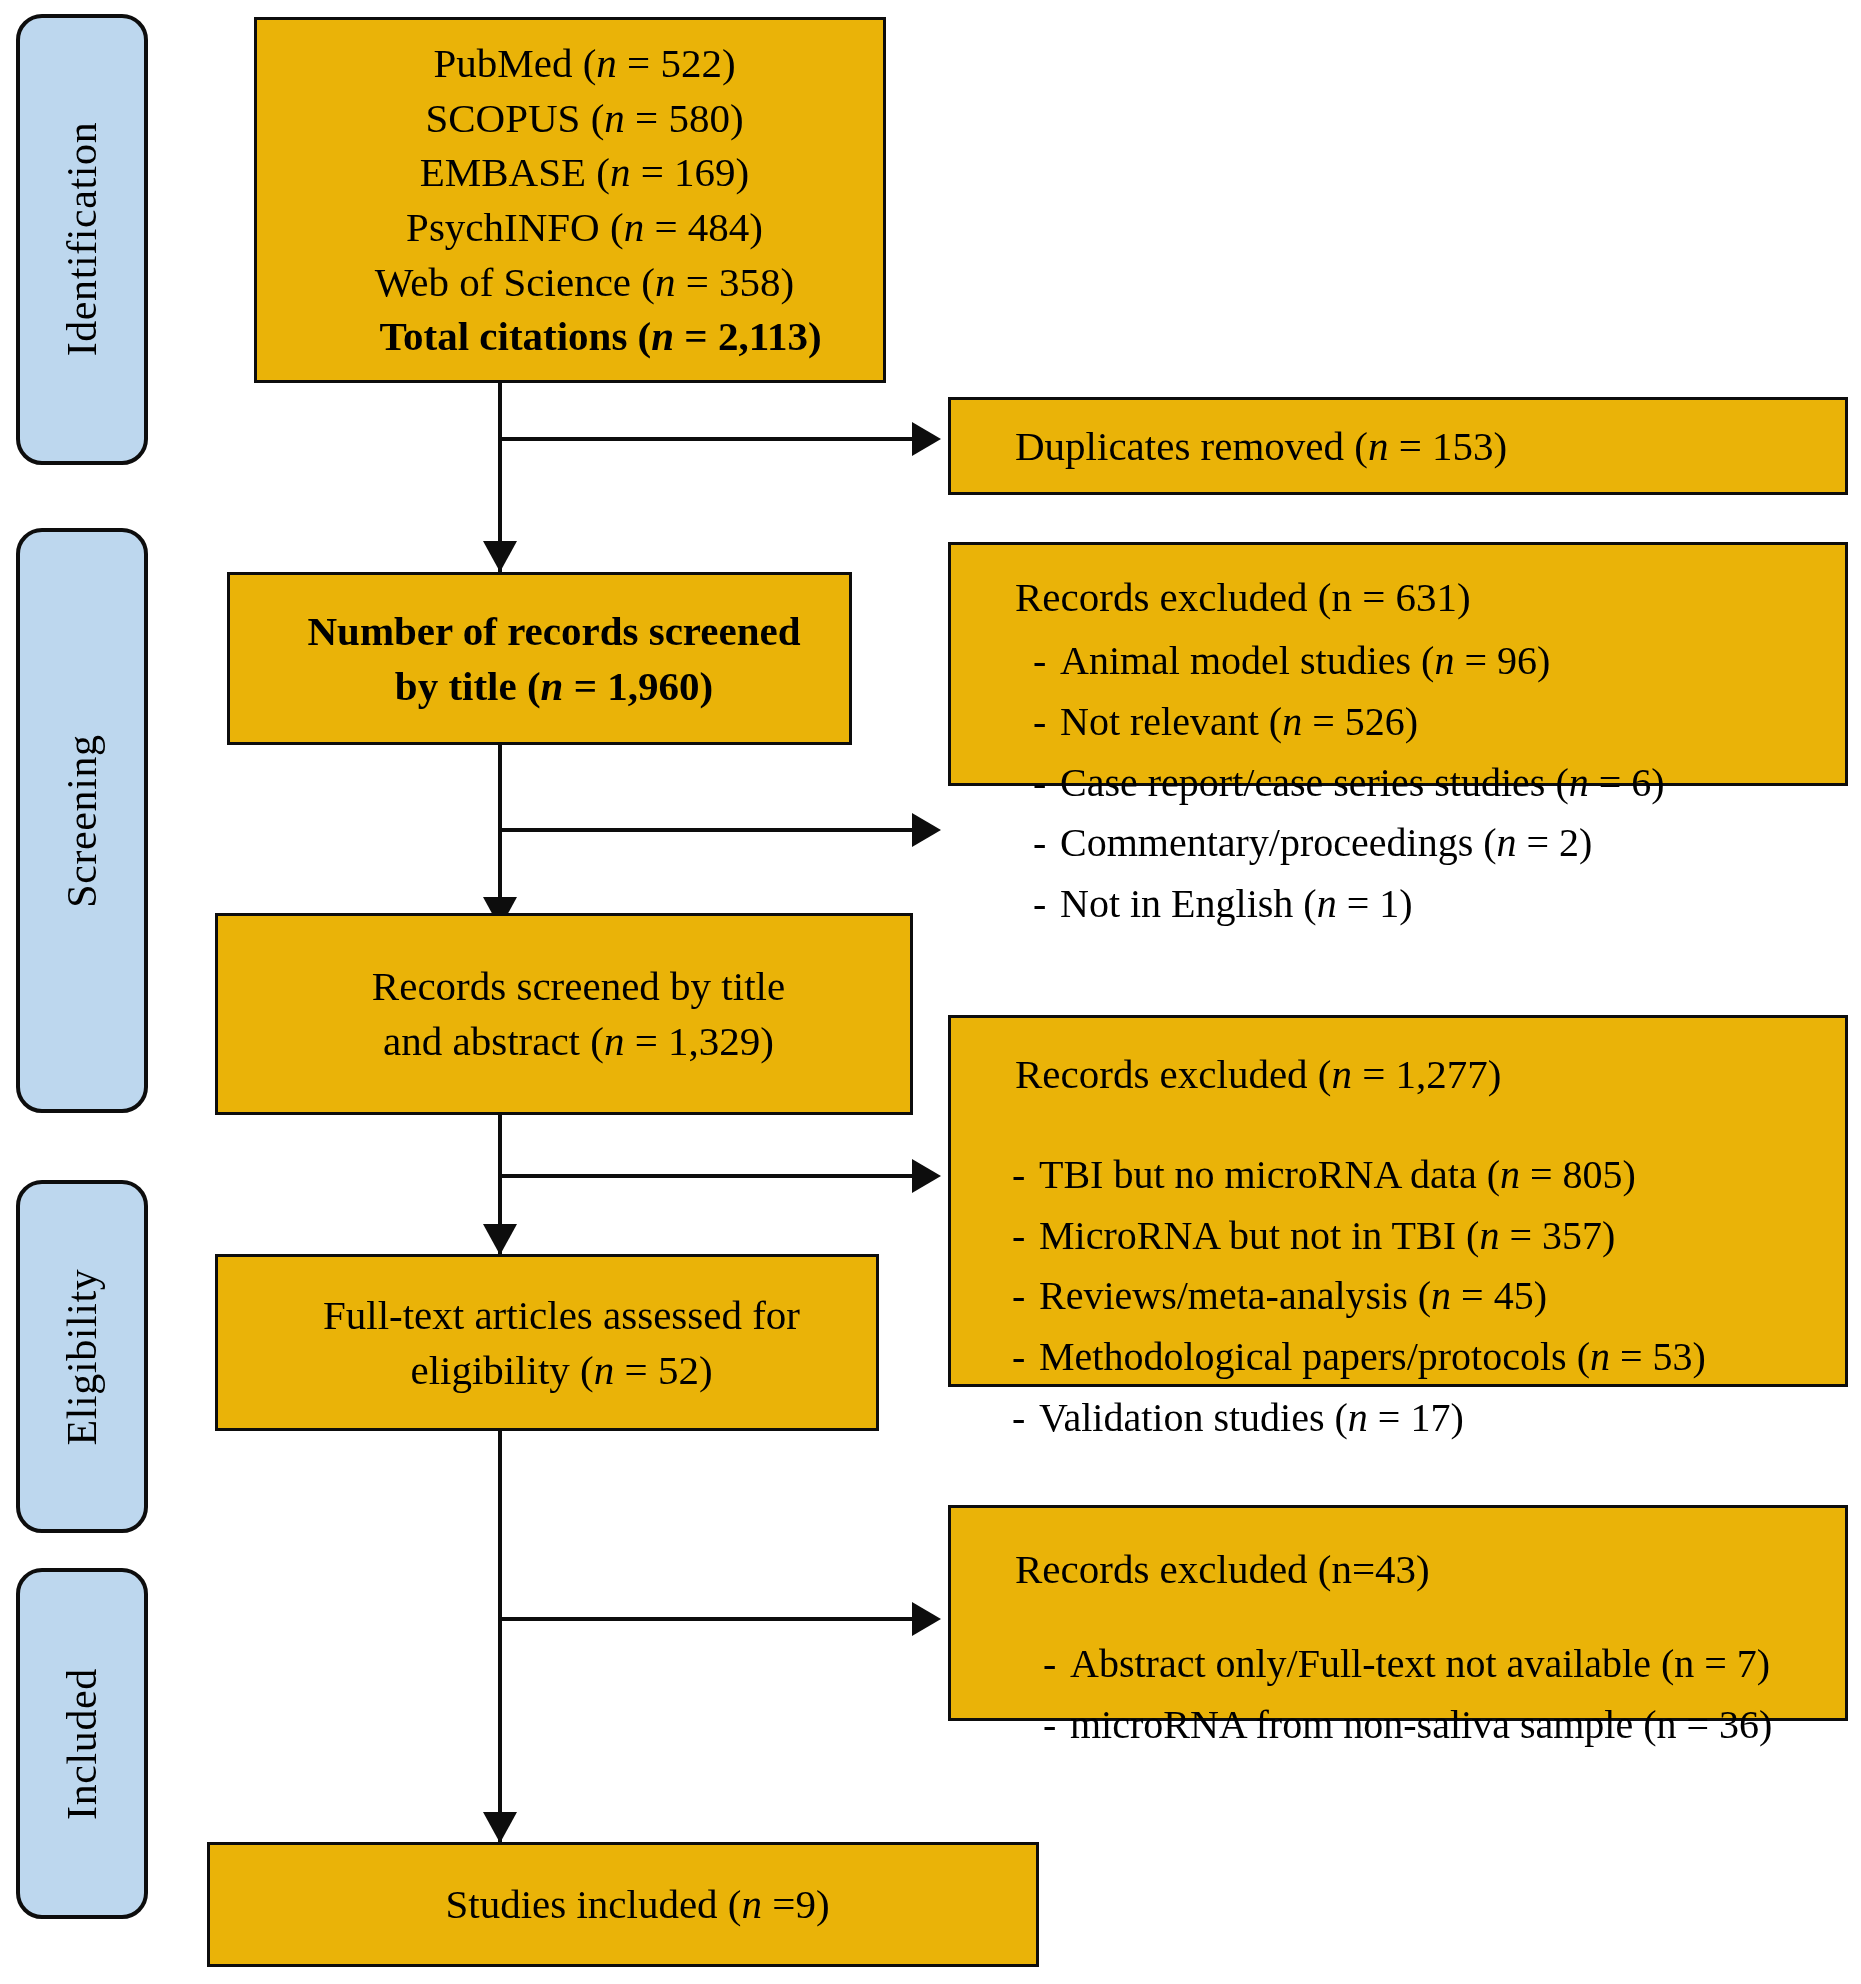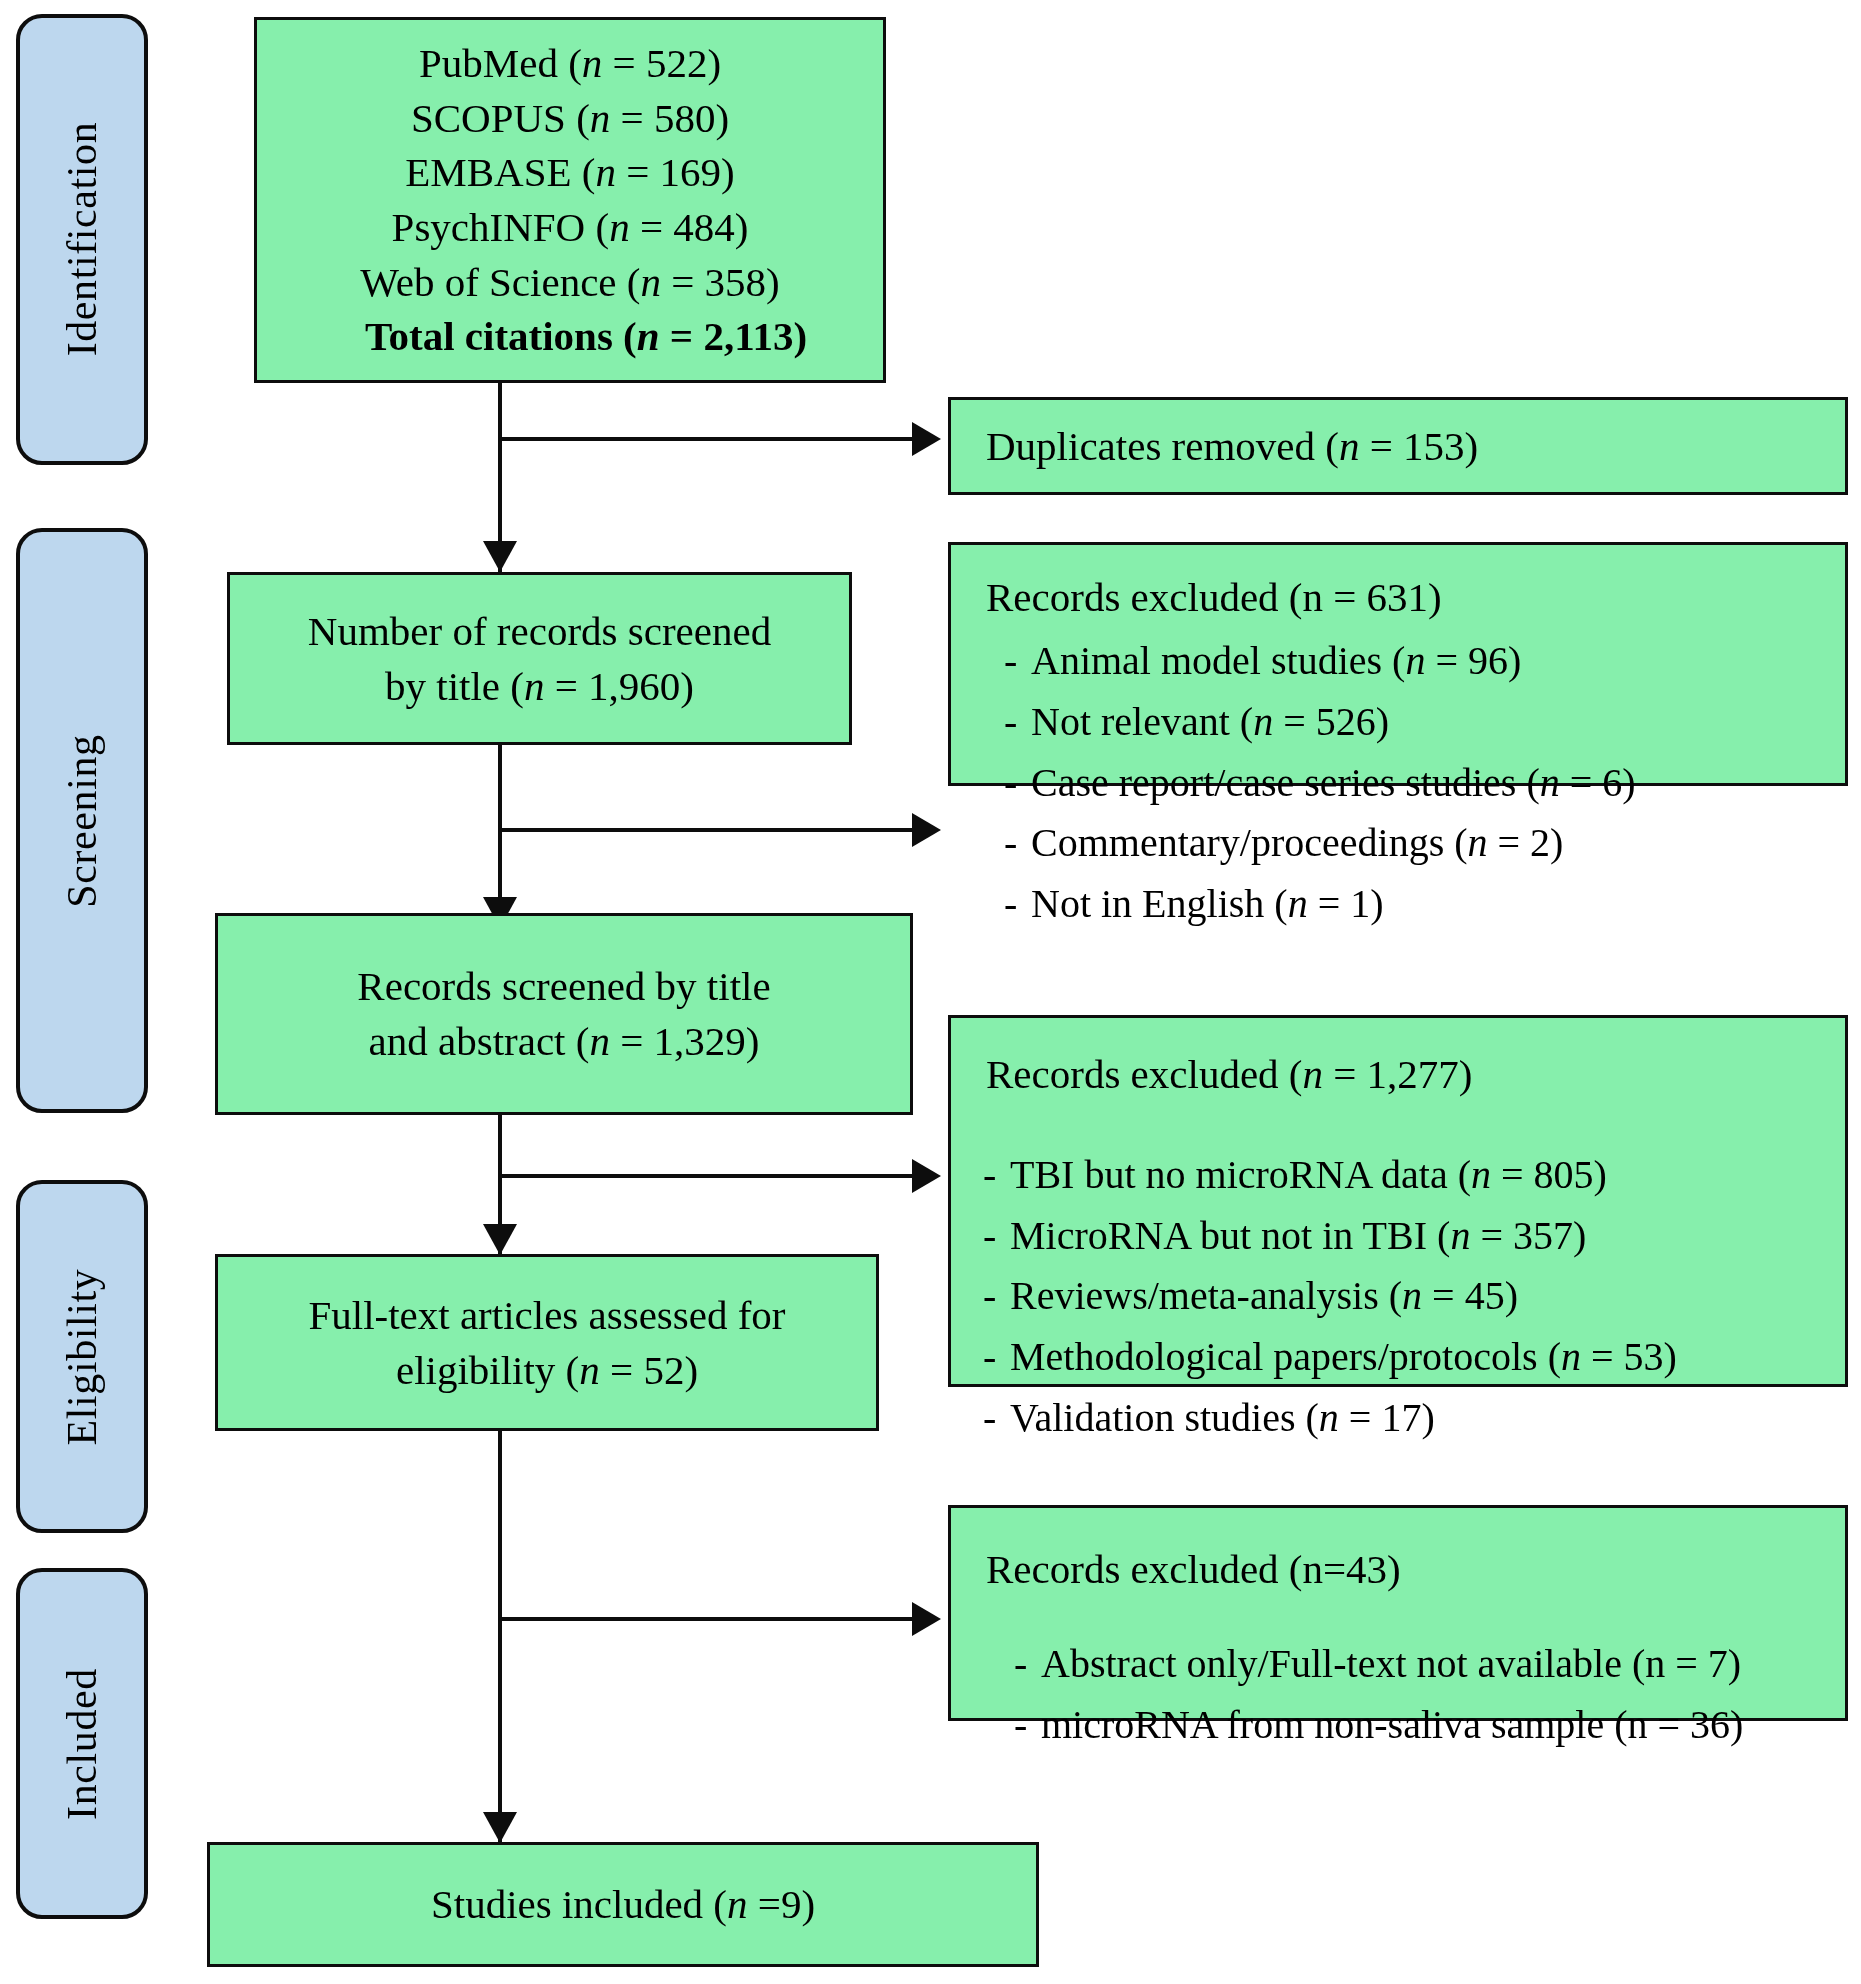--- a/index.html
+++ b/index.html
@@ -30,26 +30,27 @@
     transform:rotate(-90deg);
     white-space:nowrap;
     font-size:42px;
     line-height:1;
     letter-spacing:0.6px;
   }
 
   
   .box{
     position:absolute;
-    background:#86efac;
+    background:#eab308;
     border:3.4px solid #0d0d0d;
     box-sizing:border-box;
     display:flex;
     flex-direction:column;
     justify-content:center;
+    padding-left:29px;
   }
   .box.center{ align-items:center; text-align:center; }
   .box.left   { align-items:flex-start; text-align:left; }
 
   .line{
     font-size:41px;
     line-height:1.33;
     white-space:nowrap;
   }
   .line.b{ font-weight:bold;margin-left:32px; }
@@ -147,21 +148,21 @@
     <div class="line">EMBASE (<i class="n">n</i> = 169)</div>
     <div class="line">PsychINFO (<i class="n">n</i> = 484)</div>
     <div class="line">Web of Science (<i class="n">n</i> = 358)</div>
     <div class="line b">Total citations (<i class="n">n</i> = 2,113)</div>
   </div>
 
   <div class="box left" style="left:948px; top:397px; width:900px; height:98px;">
     <div class="line pad-l">Duplicates removed (<i class="n">n</i> = 153)</div>
   </div>
 
-  <div class="box center" style="left:227px; top:572px; width:625px; height:173px;">
+  <div class="box center" style="left:227px; top:572px; width:625px; height:173px;font-weight:bold;">
     <div class="line">Number of records screened</div>
     <div class="line">by title (<i class="n">n</i> = 1,960)</div>
   </div>
 
   <div class="box left" style="left:948px; top:542px; width:900px; height:244px; justify-content:flex-start; padding-top:26px;">
     <div class="hdr pad-l">Records excluded (n = 631)</div>
     <ul class="bullets" style="margin-top:6.8px; padding-left:45px;">
       <li>Animal model studies (<i class="n">n</i> = 96)</li>
       <li>Not relevant (<i class="n">n</i> = 526)</li>
       <li>Case report/case series studies (<i class="n">n</i> = 6)</li>

